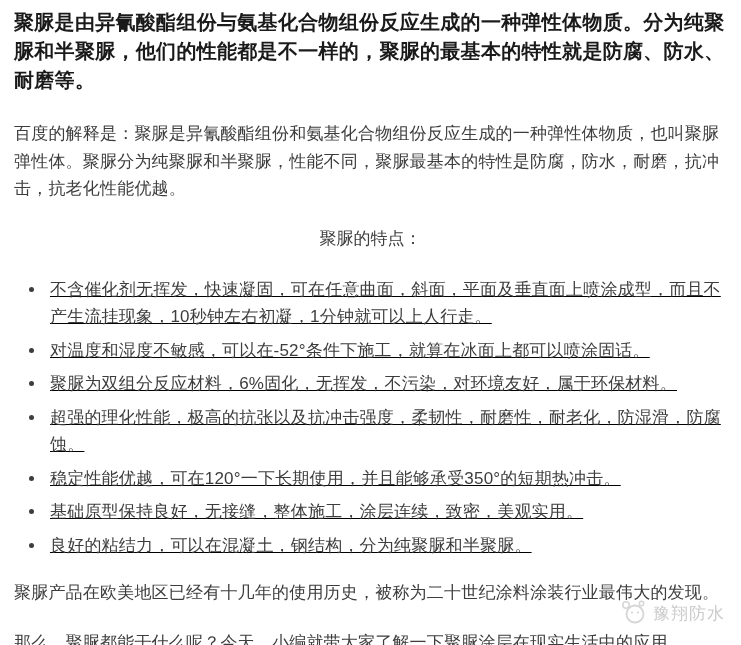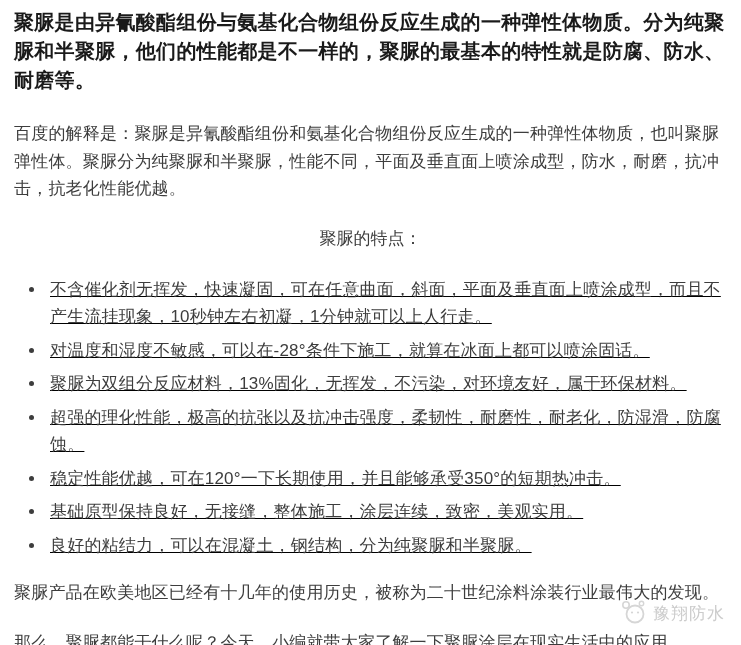--- a/index.html
+++ b/index.html
@@ -89,28 +89,28 @@
     height: 26px;
   }
 </style>
 </head>
 <body>
 
 <div class="page">
 
   <p class="intro-bold">聚脲是由异氰酸酯组份与氨基化合物组份反应生成的一种弹性体物质。分为纯聚脲和半聚脲，他们的性能都是不一样的，聚脲的最基本的特性就是防腐、防水、耐磨等。</p>
 
-  <p class="body-para">百度的解释是：聚脲是异氰酸酯组份和氨基化合物组份反应生成的一种弹性体物质，也叫聚脲弹性体。聚脲分为纯聚脲和半聚脲，性能不同，平面及垂直面上喷涂成型，防水，耐磨，抗冲击，抗老化性能优越。</p>
+  <p class="body-para">百度的解释是：聚脲是异氰酸酯组份和氨基化合物组份反应生成的一种弹性体物质，也叫聚脲弹性体。聚脲分为纯聚脲和半聚脲，性能不同，聚脲最基本的特性是防腐，防水，耐磨，抗冲击，抗老化性能优越。</p>
 
   <p class="features-heading">聚脲的特点：</p>
 
   <ul class="feature-list">
     <li>不含催化剂无挥发，快速凝固，可在任意曲面，斜面，平面及垂直面上喷涂成型，而且不产生流挂现象，10秒钟左右初凝，1分钟就可以上人行走。</li>
-    <li>对温度和湿度不敏感，可以在-28°条件下施工，就算在冰面上都可以喷涂固话。</li>
-    <li>聚脲为双组分反应材料，13%固化，无挥发，不污染，对环境友好，属于环保材料。</li>
+    <li>对温度和湿度不敏感，可以在-52°条件下施工，就算在冰面上都可以喷涂固话。</li>
+    <li>聚脲为双组分反应材料，6%固化，无挥发，不污染，对环境友好，属于环保材料。</li>
     <li>超强的理化性能，极高的抗张以及抗冲击强度，柔韧性，耐磨性，耐老化，防湿滑，防腐蚀。</li>
     <li>稳定性能优越，可在120°一下长期使用，并且能够承受350°的短期热冲击。</li>
     <li>基础原型保持良好，无接缝，整体施工，涂层连续，致密，美观实用。</li>
     <li>良好的粘结力，可以在混凝土，钢结构，分为纯聚脲和半聚脲。</li>
   </ul>
 
   <p class="history-para">聚脲产品在欧美地区已经有十几年的使用历史，被称为二十世纪涂料涂装行业最伟大的发现。</p>
 
   <p class="closing-para">那么，聚脲都能干什么呢？今天，小编就带大家了解一下聚脲涂层在现实生活中的应用。</p>
 

